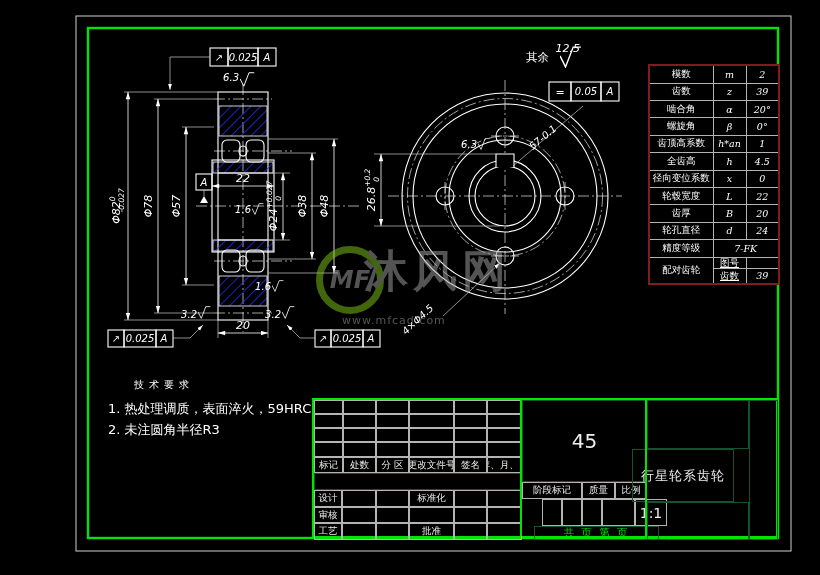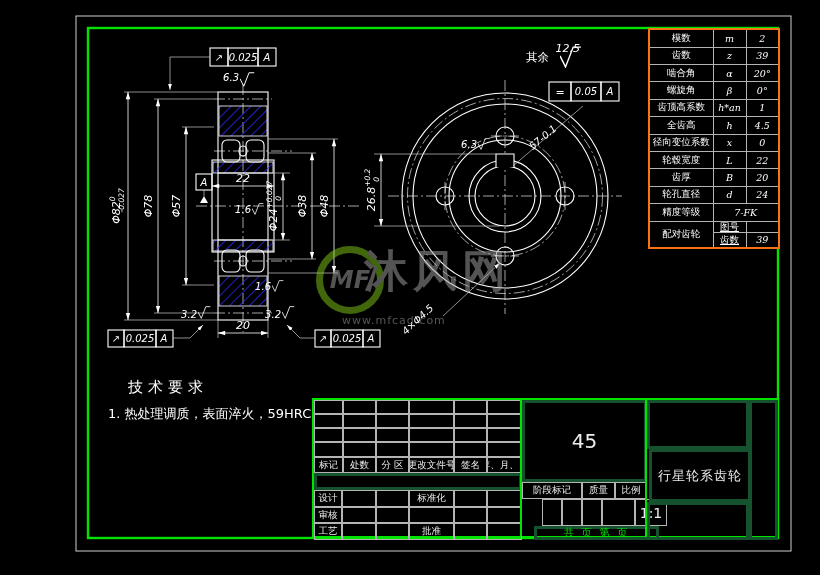--- a/index.html
+++ b/index.html
@@ -9,37 +9,37 @@
   .w{stroke:#fff;fill:none;stroke-width:1.1px;}
   .thin{stroke:#c9c9c9;fill:none;stroke-width:.7px;}
   .cl{stroke:#e8e8e8;fill:none;stroke-width:.7px;stroke-dasharray:11 3 2 3;}
   .dim{stroke:#fff;fill:none;stroke-width:.8px;}
   .dimtxt{fill:#fff;font:italic 11px "DejaVu Sans",sans-serif;}
   .dimtxt-s{fill:#fff;font:italic 10px "DejaVu Sans",sans-serif;}
   .cn{fill:#fff;font:11.5px "DejaVu Sans",sans-serif;}
   .overlay{position:absolute;z-index:2;}
   
   table.ptable{border-collapse:collapse;table-layout:fixed;width:130px;height:221px;
-    border:2px solid #f97316;background:#000;}
+    border:2px solid #7f1d1d;background:#000;margin-top:36px;}
   table.ptable td{border:1px solid #b4b4b4;color:#fff;text-align:center;padding:0;
     font-size:9.5px;overflow:hidden;white-space:nowrap;}
   td.sym,td.val{font:italic 10px "DejaVu Serif",serif;}
   td.sub{font-size:8px;line-height:8px;text-decoration:underline;}
   
   .tblock{position:absolute;left:312px;top:398px;width:466px;height:140px;
     border:2px solid #00e400;box-sizing:border-box;background:#000;}
-  .tb-abs{position:absolute;box-sizing:border-box;border:3px solid #14532d;
+  .tb-abs{position:absolute;box-sizing:border-box;border:1px solid #14532d;
     display:flex;align-items:center;justify-content:center;color:#eee;font-size:10px;}
   .grid{position:absolute;display:grid;box-sizing:border-box;}
   .grid>div{border:1px solid #b4b4b4;box-sizing:border-box;display:flex;
     align-items:center;justify-content:center;color:#eee;font-size:9.5px;overflow:hidden;white-space:nowrap;}
   .gv{position:absolute;width:2px;background:#00e400;top:0;height:136px;z-index:3;}
   
   .techreq{position:absolute;left:108px;top:378px;width:230px;color:#fff;}
-  .techreq .tr-title{font-size:15px;letter-spacing:5px;margin-left:20px;margin-bottom:6px;}
+  .techreq .tr-title{font-size:10px;letter-spacing:5px;margin-left:26px;margin-bottom:6px;}
   .techreq .tr-item{font-size:13px;line-height:21px;white-space:nowrap;}
   
   .watermark{position:absolute;left:316px;top:238px;width:230px;height:95px;opacity:.5;
     z-index:4;pointer-events:none;color:#a8a8a8;}
   .wm-logo{position:absolute;left:0;top:8px;width:54px;height:54px;border:7px solid #84cc16;
     border-radius:50%;display:flex;align-items:center;justify-content:center;
     font:italic bold 24px "DejaVu Sans",sans-serif;}
   .wm-name{position:absolute;left:48px;top:4px;font-size:44px;font-weight:bold;letter-spacing:5px;}
   .wm-url{position:absolute;left:26px;top:76px;font-size:11px;font-weight:normal;letter-spacing:1px;}
 </style>
@@ -294,20 +294,21 @@
             <td class="sub">齿数</td>
             <td class="val">39</td>
           </tr>
   </tbody>
       </table>
 </div>
 
 <div class="techreq overlay">
   <div class="tr-title">技术要求</div>
   <div class="tr-item">1. 热处理调质，表面淬火，59HRC</div>
+  <div class="tr-item">2. 未注圆角半径R3</div>
 </div>
 
 <div class="tblock overlay">
 
   <div class="grid" style="left:0;top:0;width:208px;height:57px;grid-template-columns:29px 33px 33px 45px 33px 35px;grid-template-rows:14px 14px 14px 15px 16px;">
     <div></div>
         <div></div>
         <div></div>
         <div></div>
         <div></div>
@@ -369,21 +370,21 @@
   <div class="grid" style="left:208px;top:99px;width:125px;height:27px;grid-template-columns:20px 20px 20px 33px 32px;grid-template-rows:27px;padding-left:20px;">
     <div></div>
         <div></div>
         <div></div>
         <div></div>
     <div style="font-size:14px;">1:1</div>
   </div>
   <div class="tb-abs" style="left:220px;top:126px;width:125px;height:14px;color:#00e400;font-size:10.5px;letter-spacing:2px;">共  页  第  页</div>
 
   <div class="tb-abs" style="left:333px;top:0;width:102px;height:49px;"></div>
-  <div class="tb-abs" style="left:335px;top:49px;width:102px;height:53px;font-size:13px;letter-spacing:1px;">行星轮系齿轮</div>
+  <div class="tb-abs" style="left:318px;top:49px;width:102px;height:53px;font-size:13px;letter-spacing:1px;">行星轮系齿轮</div>
   <div class="tb-abs" style="left:333px;top:102px;width:102px;height:38px;"></div>
   <div class="tb-abs" style="left:435px;top:0;width:29px;height:140px;"></div>
   <div class="gv" style="left:206px;"></div>
   <div class="gv" style="left:331px;"></div>
 </div>
 
 <div class="watermark">
   <div class="wm-logo">MF</div>
   <div class="wm-name">沐风网</div>
   <div class="wm-url">www.mfcad.com</div>

